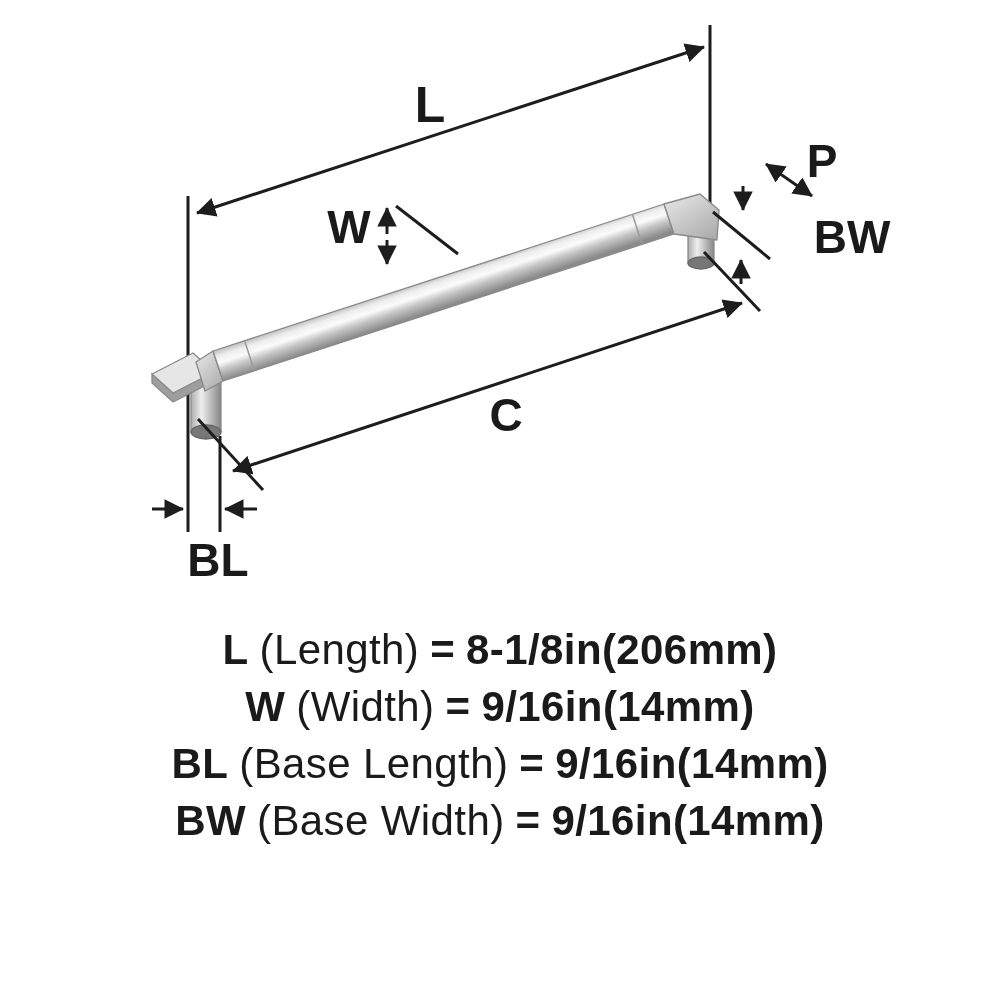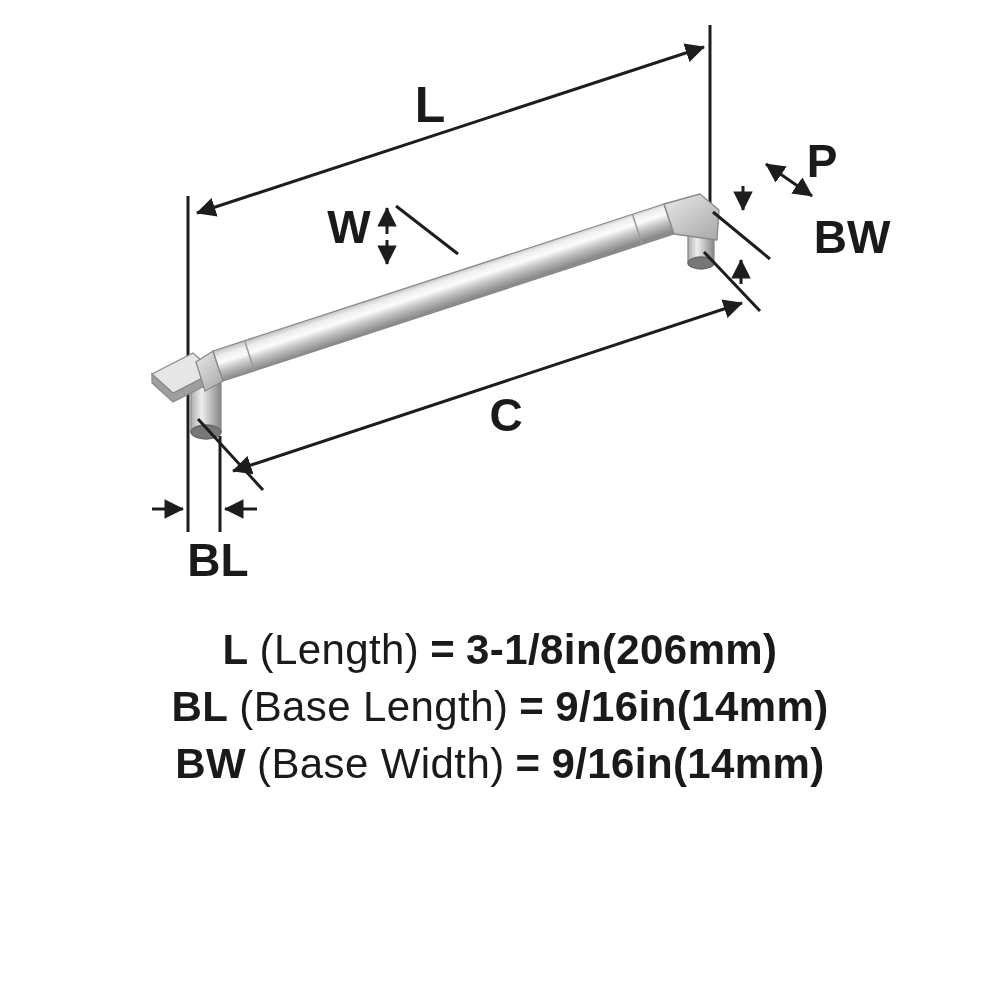--- a/index.html
+++ b/index.html
@@ -107,21 +107,24 @@
       <text class="dim-label" x="349" y="243" font-size="46">W</text>
       <text class="dim-label" x="822" y="177" font-size="46">P</text>
       <text class="dim-label" x="852" y="253" font-size="46">BW</text>
       <text class="dim-label" x="506" y="431" font-size="46">C</text>
       <text class="dim-label" x="218" y="576" font-size="46">BL</text>
     </g>
   </svg>
 
   <div class="specs">
     <div class="spec-line">
-      <span class="sym">L</span><span class="nm">(Length)</span><span class="eq">=</span><span class="imp">3-1/8in</span><span class="met">(206mm)</span>
+      <span class="sym">L</span><span class="nm">(Length)</span><span class="eq">=</span><span class="imp">8-1/8in</span><span class="met">(206mm)</span>
+    </div>
+    <div class="spec-line">
+      <span class="sym">W</span><span class="nm">(Width)</span><span class="eq">=</span><span class="imp">9/16in</span><span class="met">(14mm)</span>
     </div>
     <div class="spec-line">
       <span class="sym">BL</span><span class="nm">(Base Length)</span><span class="eq">=</span><span class="imp">9/16in</span><span class="met">(14mm)</span>
     </div>
     <div class="spec-line">
       <span class="sym">BW</span><span class="nm">(Base Width)</span><span class="eq">=</span><span class="imp">9/16in</span><span class="met">(14mm)</span>
     </div>
   </div>
 
 </div>

